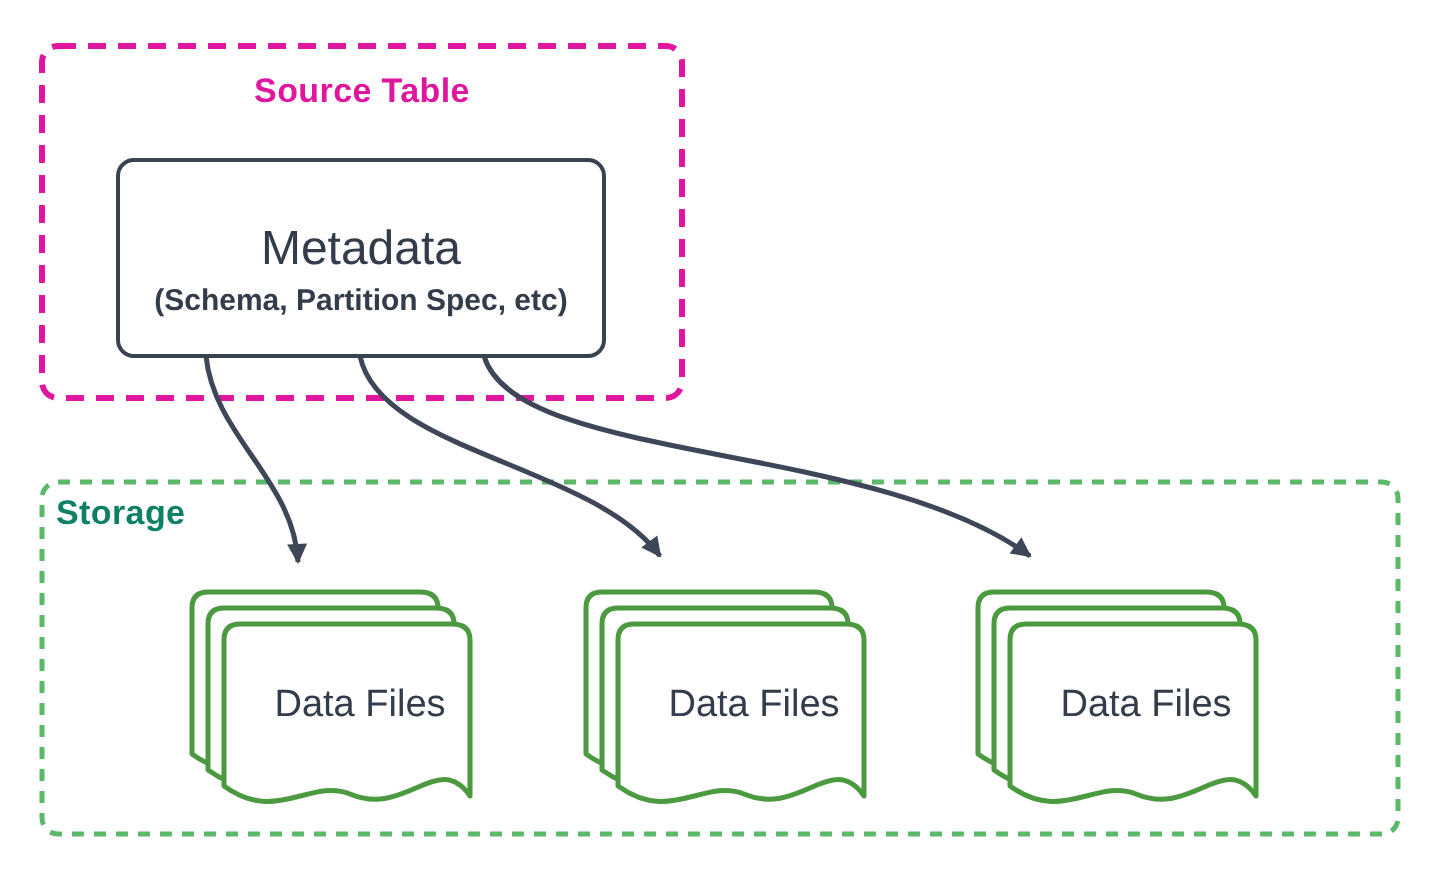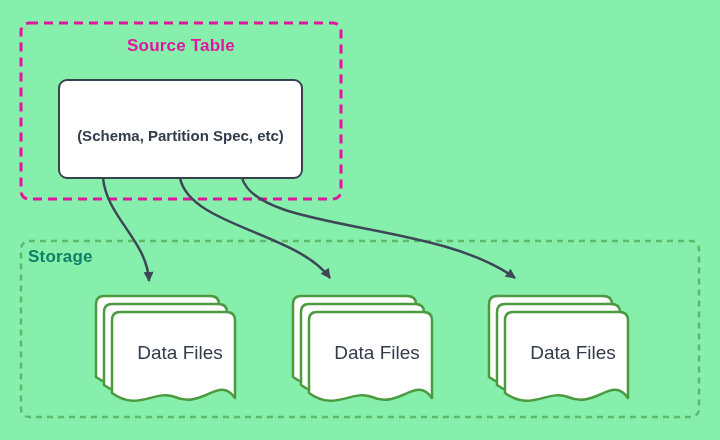--- a/index.html
+++ b/index.html
@@ -2,21 +2,21 @@
 <html><head>
 <meta charset="utf-8">
 <style>
   html, body { margin: 0; padding: 0; }
   body {
     width: 720px; height: 440px;
     background: #000000;
     font-family: "Liberation Sans", sans-serif;
     overflow: hidden;
   }
-  .stage { position: relative; width: 720px; height: 440px; background: #86efac; }
+  .stage { position: relative; width: 720px; height: 440px; background: #ffffff; }
   .layer { position: absolute; left: 0; top: 0; }
   .label { position: absolute; font-weight: 700; font-size: 17px; letter-spacing: 0.2px; }
   .source-label { left: 21px; top: 36px; width: 320px; text-align: center; color: #e0169f; }
   .storage-label { left: 28px; top: 247px; color: #0d8066; }
   .metadata-node {
     position: absolute; left: 58px; top: 79px;
     width: 245px; height: 100px; box-sizing: border-box;
     background: #ffffff; border: 2px solid #39424f; border-radius: 9px;
     display: flex; flex-direction: column; align-items: center; justify-content: center;
     padding-top: 12px; gap: 3px;
@@ -70,20 +70,21 @@
         <use href="#sheet"></use>
         <use href="#sheet" transform="translate(8,8)"></use>
         <use href="#sheet" transform="translate(16,16)"></use>
       </g>
     </g>
   </svg>
 
   <div class="label source-label">Source Table</div>
 
   <div class="metadata-node">
+    <div class="node-title">Metadata</div>
     <div class="node-subtitle">(Schema, Partition Spec, etc)</div>
   </div>
 
   <div class="label storage-label">Storage</div>
 
   <div class="doc-label doc-label-1">Data Files</div>
   <div class="doc-label doc-label-2">Data Files</div>
   <div class="doc-label doc-label-3">Data Files</div>
 
 </div>

